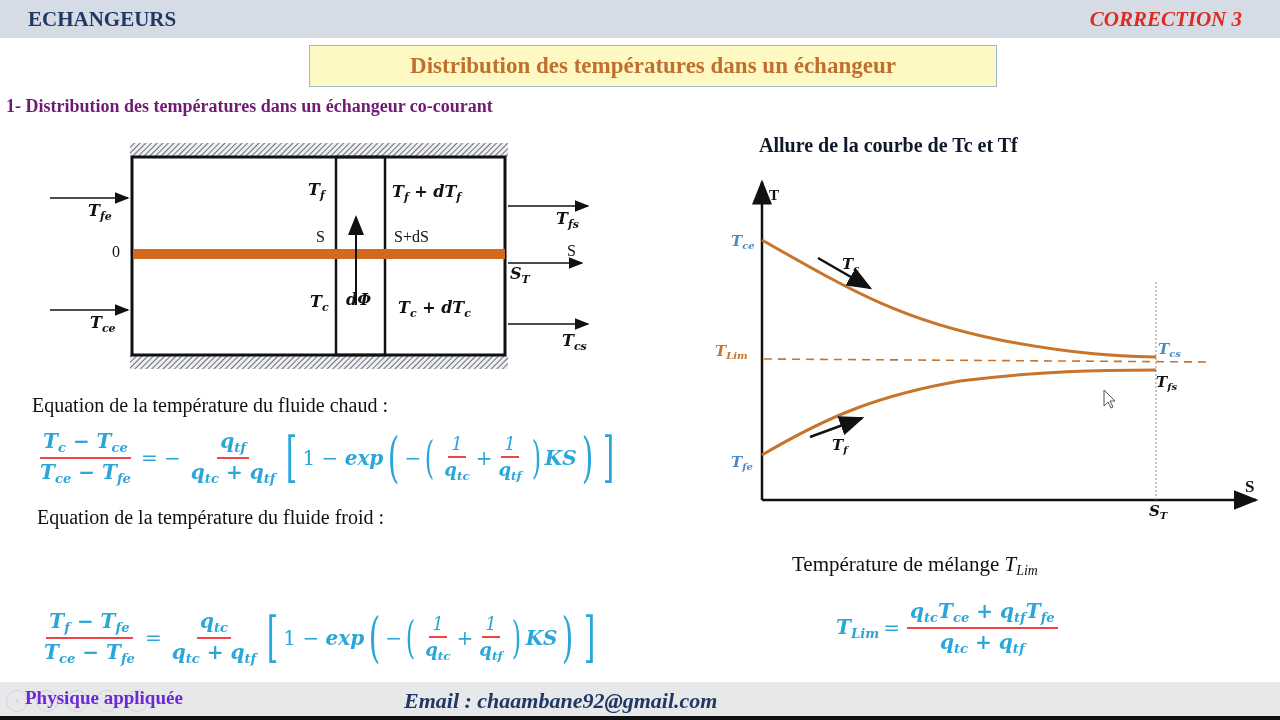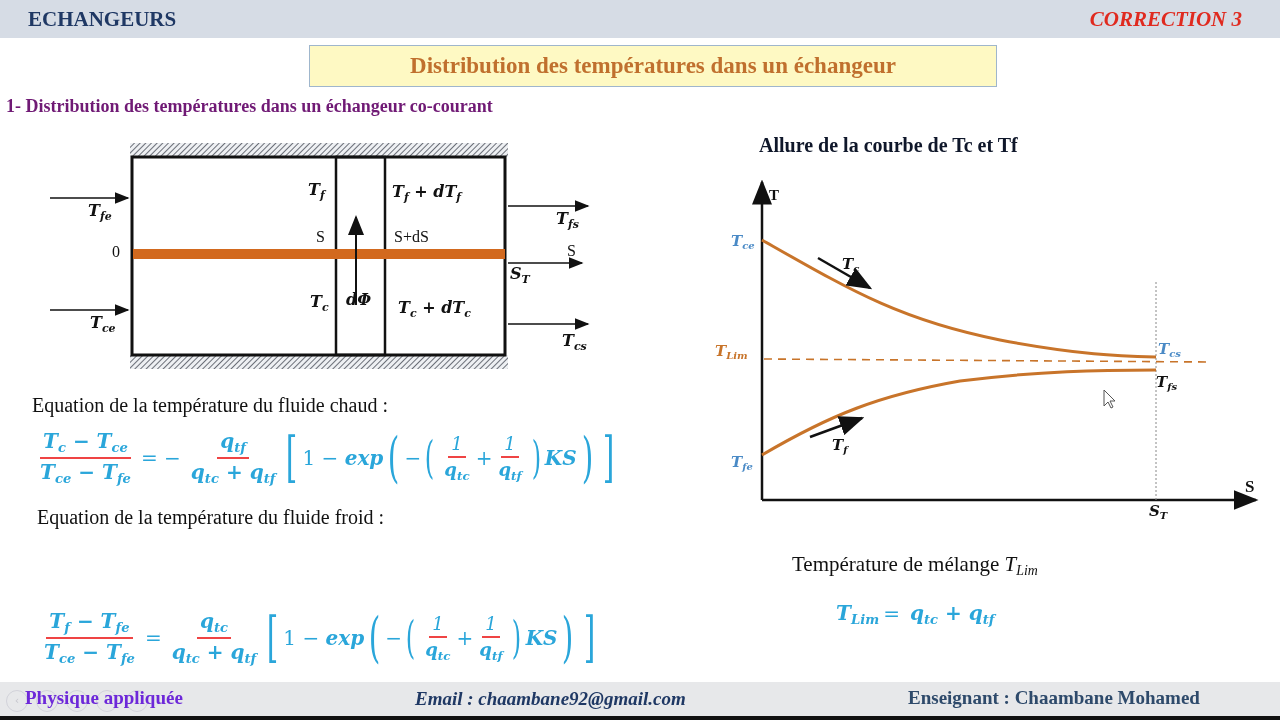--- a/index.html
+++ b/index.html
@@ -39,21 +39,21 @@
   .sm .frac { font-size: 18px; }
 
   .chart-title { position: absolute; left: 759px; top: 134px; font-size: 20px; font-weight: bold; color: #0f172a; }
   .chart { position: absolute; left: 700px; top: 170px; width: 570px; height: 360px; }
 
   .mix-label { position: absolute; left: 792px; top: 552px; font-size: 21px; color: #111; text-align: center; }
   .mix-label .tlim { font-style: italic; }
 
   .footer { position: absolute; left: 0; top: 682px; width: 1280px; height: 34px; background: #e7e8ea; }
   .footer .course { position: absolute; left: 25px; top: 5px; font-size: 19px; font-weight: bold; color: #6d28d9; }
-  .footer .email { position: absolute; left: 415px; top: 6px; font-size: 19px; font-weight: bold; font-style: italic; color: #1f3864; }
+  .footer .email { position: absolute; left: 404px; top: 6px; font-size: 22px; font-weight: bold; font-style: italic; color: #1f3864; }
   .footer .teacher { position: absolute; left: 908px; top: 5px; font-size: 19px; font-weight: bold; color: #2e4a6b; }
   .footer .navctl { position: absolute; left: 6px; top: 8px; width: 200px; height: 22px; display: flex; gap: 8px; opacity: 0.35; }
   .footer .navctl span { width: 22px; height: 22px; border: 1px solid #aab; border-radius: 50%; display: inline-block; font-size: 11px; color: #889; text-align: center; line-height: 20px; font-family: "DejaVu Sans", sans-serif; }
   .bottomline { position: absolute; left: 0; top: 716px; width: 1280px; height: 4px; background: #111; }
 </style>
 </head>
 <body>
 
 <div class="topbar">
   <span class="left">ECHANGEURS</span>
@@ -214,30 +214,30 @@
 </svg>
 
 <div class="mix-label">
   <span>Température de mélange </span><span class="tlim">T</span><sub style="font-style:italic">Lim</sub>
 </div>
 <div class="equation mix">
   <div class="eqrow">
     <span class="it">T<sub>Lim</sub></span>
     <span class="op">=</span>
     <span class="frac">
+        <span class="num it">q<sub>tc</sub>T<sub>ce</sub> + q<sub>tf</sub>T<sub>fe</sub></span>
         <span class="den it">q<sub>tc</sub> + q<sub>tf</sub></span>
       </span>
   </div>
 </div>
 
 <div class="footer">
   <div class="navctl">
     <span>‹</span>
     <span></span>
     <span></span>
     <span></span>
     <span>›</span>
   </div>
   <span class="course">Physique appliquée</span>
   <span class="email">Email : chaambane92@gmail.com</span>
-  <span class="teacher">Enseignant : Chaambane Mohamed</span>
 </div>
 <div class="bottomline"></div>
 
 </body></html>

